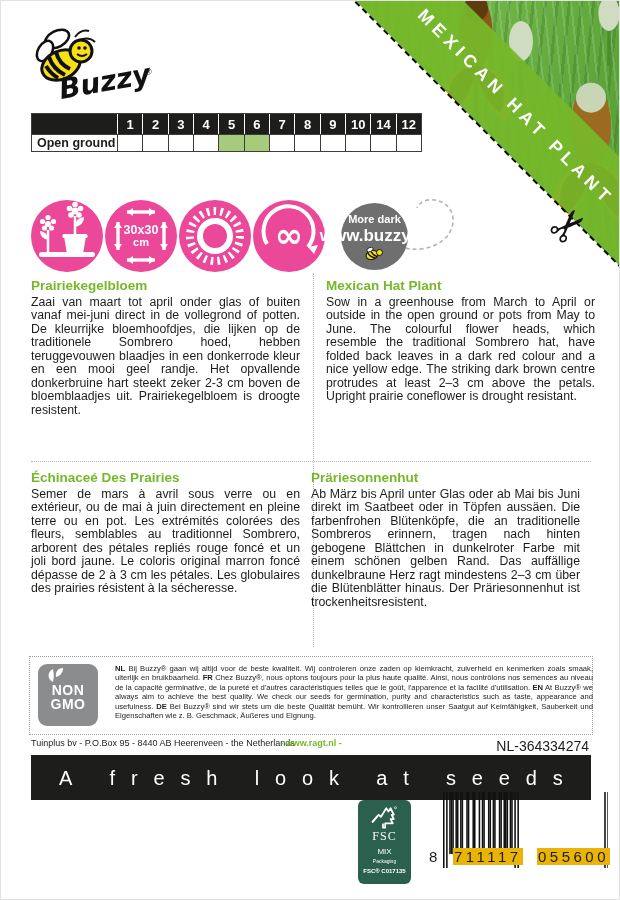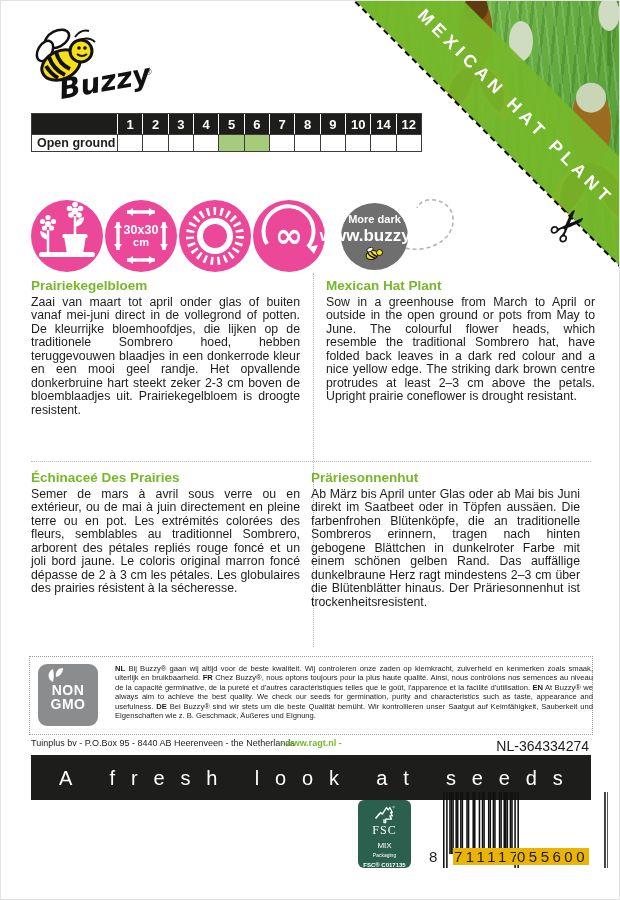--- a/index.html
+++ b/index.html
@@ -65,33 +65,33 @@
   
   .addr{position:absolute;left:30px;top:737px;font-size:9px;}
   .site{position:absolute;left:0;top:737px;width:620px;text-align:center;font-size:9px;color:#76b82a;font-weight:bold;}
   .lot{position:absolute;right:30px;top:737px;font-size:14px;}
 
   .tagbar{position:absolute;left:30px;top:754px;width:560px;height:45px;background:#1d1d1b;
     display:flex;align-items:center;justify-content:space-between;padding:0 28px;box-sizing:border-box;}
   .tagbar span{color:#fff;font-size:20px;line-height:1;}
 
   
-  .fsc{position:absolute;left:357px;top:799px;width:53px;height:68px;background:#2a604d;border-radius:6px;
+  .fsc{position:absolute;left:357px;top:799px;width:53px;height:84px;background:#2a604d;border-radius:6px;
     display:flex;flex-direction:column;align-items:center;color:#fff;padding-top:5px;box-sizing:border-box;}
   .fsc .tree{height:26px;}
   .fsc .f1{font-family:"Liberation Serif","DejaVu Serif",serif;font-size:12px;letter-spacing:1px;margin-top:-2px;}
   .fsc .f2{font-size:8px;font-weight:normal;margin-top:3px;}
   .fsc .f3{font-size:5px;margin-top:2px;}
   .fsc .f4{font-size:6px;font-weight:bold;margin-top:4px;}
   .barcode{position:absolute;left:428px;top:791px;width:175px;height:82px;}
   .barcode svg{position:absolute;left:14px;top:0;}
   .bc-d1{position:absolute;left:0px;top:56px;font-size:15px;}
   .bc-g{position:absolute;top:56px;font-size:15px;letter-spacing:3.5px;background:#eab308;padding:0 1px;}
   .bc-g.g1{left:24px;}
-  .bc-g.g2{left:87px;}
+  .bc-g.g2{left:108px;}
 </style>
 </head>
 <body>
 
 <div class="page">
 
   <div class="logo">
     <svg viewBox="0 0 140 90">
 
       <path d="M52,14 q6,-8 14,-6" fill="none" stroke="#111" stroke-width="2"></path>

